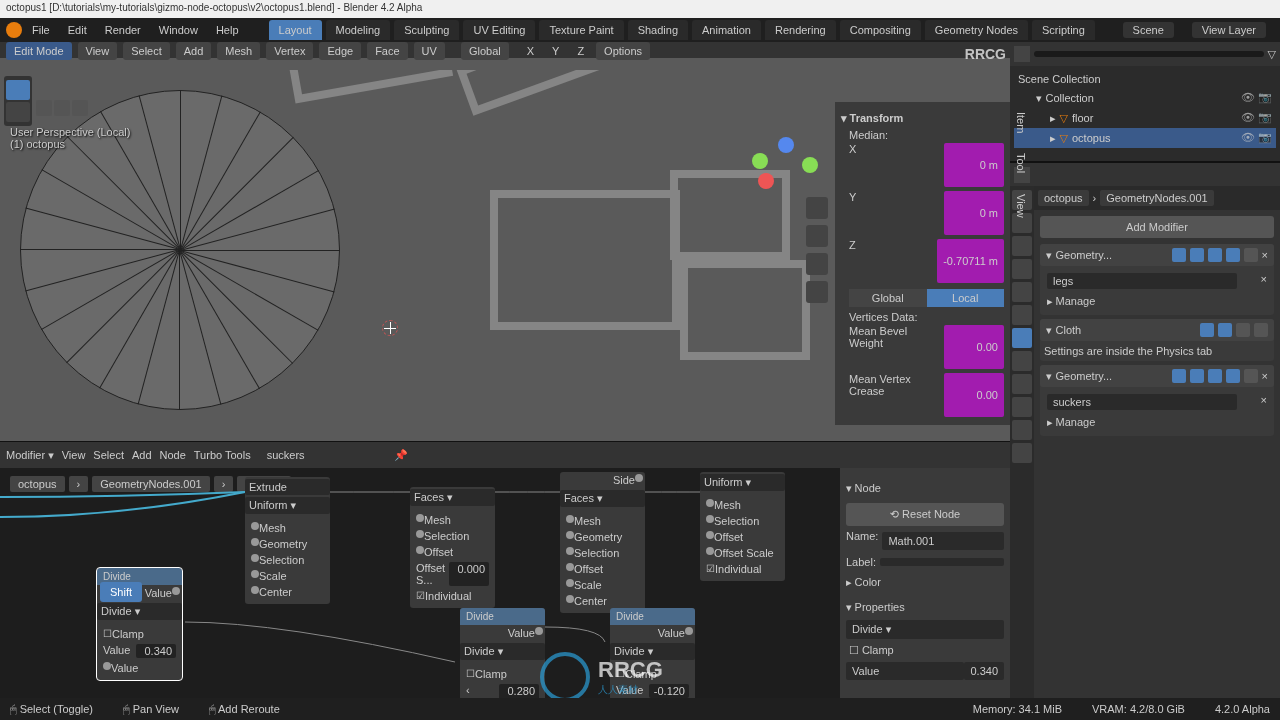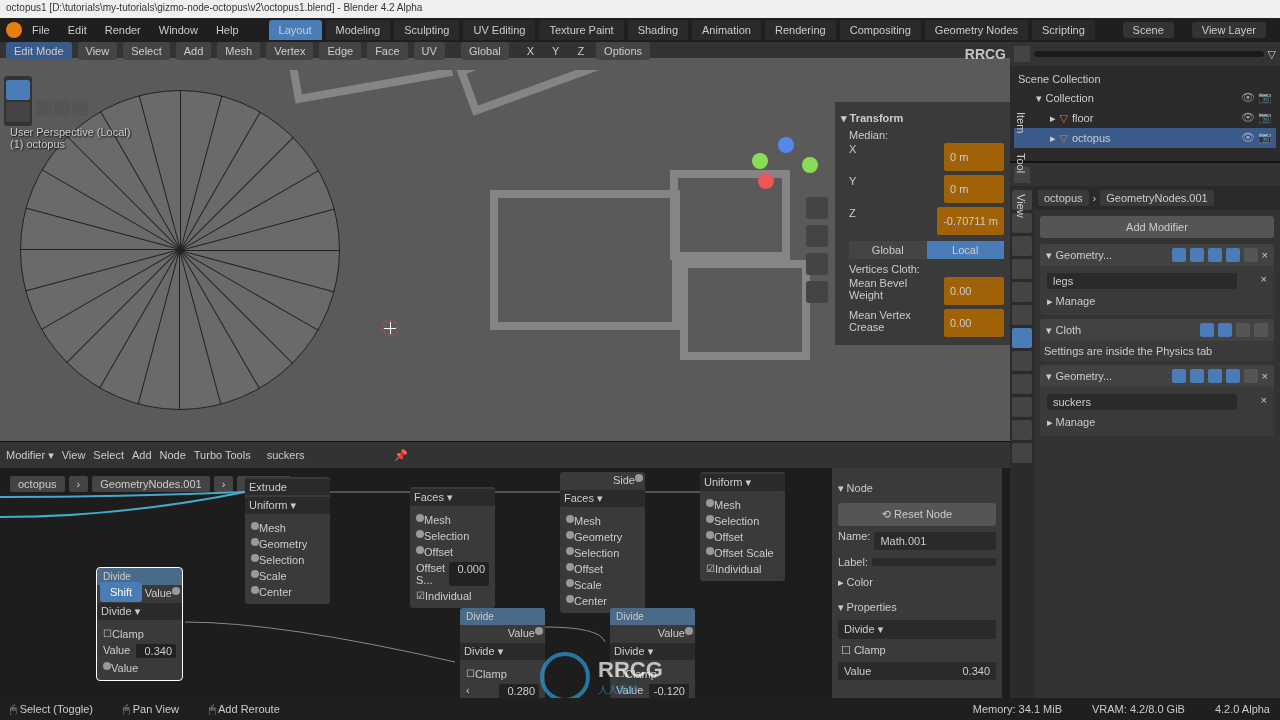--- a/index.html
+++ b/index.html
@@ -29,21 +29,21 @@
 .gred{background:#e55;left:8px;top:36px}
 .ggreen{background:#8d5;left:2px;top:16px}
 .gblue{background:#58e;left:28px;top:0}
 .ggreen2{background:#8d5;left:52px;top:20px}
 .sidetools{position:absolute;right:182px;top:155px;display:flex;flex-direction:column;gap:6px}
 .stool{width:22px;height:22px;background:#444;border-radius:3px}
 .npanel{position:absolute;right:0;top:60px;width:175px;background:#3a3a3a;padding:6px}
 .npanel .nh{padding:4px 0;font-weight:bold}
 .npanel .row{display:flex;padding:2px 0}
 .npanel .lbl{flex:1}
-.npanel .val{background:#a16207;padding:8px 6px;border-radius:2px;min-width:60px;}
+.npanel .val{background:#a21caf;padding:16px 6px;border-radius:2px;min-width:60px;text-align:right}
 .npanel .btngrp{display:flex;margin:4px 0}
 .npanel .gbtn{flex:1;padding:3px;text-align:center;background:#444}
 .npanel .gbtn.active{background:#4a7db8}
 .ntabs{position:absolute;right:-17px;top:60px;width:16px;writing-mode:vertical-rl;display:flex;gap:20px;font-size:9px;color:#aaa;padding-top:10px}
 .canvas{position:absolute;left:0;top:28px;right:175px;bottom:0;overflow:hidden}
 .circle{position:absolute;left:20px;top:20px;width:320px;height:320px;border:1px solid #222;border-radius:50%;background:#6a6a6a}
 .spoke{position:absolute;left:50%;top:50%;width:160px;height:1px;background:#222;transform-origin:0 0}
 .boxes{position:absolute;left:330px;top:0;right:0;bottom:0}
 .box{position:absolute;border:8px solid #858585;background:transparent}
 .watermark{position:absolute;right:4px;top:4px;font-size:14px;color:#fff;font-weight:bold;opacity:.7}
@@ -52,21 +52,21 @@
 .nbread{position:absolute;left:10px;top:34px;display:flex;gap:4px;align-items:center}
 .nbread span{background:#444;padding:2px 8px;border-radius:2px}
 .node{position:absolute;background:#3a3a3a;border-radius:3px;min-width:80px}
 .node .nhead{background:#4a6a8a;padding:3px 6px;border-radius:3px 3px 0 0;font-size:10px}
 .node .nbody{padding:4px}
 .node .nrow{display:flex;padding:2px;font-size:10px}
 .node .nlbl{flex:1}
 .node .nval{background:#222;padding:1px 4px;border-radius:2px;min-width:40px;text-align:right}
 .node .nsel{background:#2a2a2a;padding:2px 4px;border-radius:2px;margin:2px 0}
 .node .sock{width:8px;height:8px;border-radius:50%;background:#999;display:inline-block}
-.nside{position:absolute;right:8px;top:26px;width:170px;bottom:0;background:#3a3a3a;padding:6px}
+.nside{position:absolute;right:0;top:26px;width:170px;bottom:0;background:#3a3a3a;padding:6px}
 .nside .nh{padding:4px 0;margin-top:4px}
 .nside .inp{background:#2a2a2a;padding:3px 6px;border-radius:2px;margin:2px 0}
 .nside .fbtn{background:#555;padding:5px;text-align:center;border-radius:3px;margin:4px 0}
 .hint{position:absolute;background:#4a7db8;padding:4px 10px;border-radius:3px;color:#fff;font-weight:normal}
 .outliner{height:120px;background:#2b2b2b;border-bottom:1px solid #111}
 .oheader{height:24px;background:#333;display:flex;align-items:center;padding:0 4px;gap:4px}
 .osearch{flex:1;background:#1a1a1a;padding:3px 6px;border-radius:3px}
 .otree{padding:4px}
 .oitem{display:flex;padding:3px 4px;align-items:center;gap:4px}
 .oitem.sel{background:#3a5a8a}
@@ -235,21 +235,21 @@
               <span class="val">0 m</span>
             </div>
       <div class="row">
               <span class="lbl">Z</span>
               <span class="val">-0.70711 m</span>
             </div>
       <div class="btngrp">
               <div class="gbtn">Global</div>
               <div class="gbtn active">Local</div>
             </div>
-      <div style="margin-top:4px">Vertices Cloth:</div>
+      <div style="margin-top:4px">Vertices Data:</div>
       <div class="row">
               <span class="lbl">Mean Bevel Weight</span>
               <span class="val">0.00</span>
             </div>
       <div class="row">
               <span class="lbl">Mean Vertex Crease</span>
               <span class="val">0.00</span>
             </div>
     </div>
   </div>

